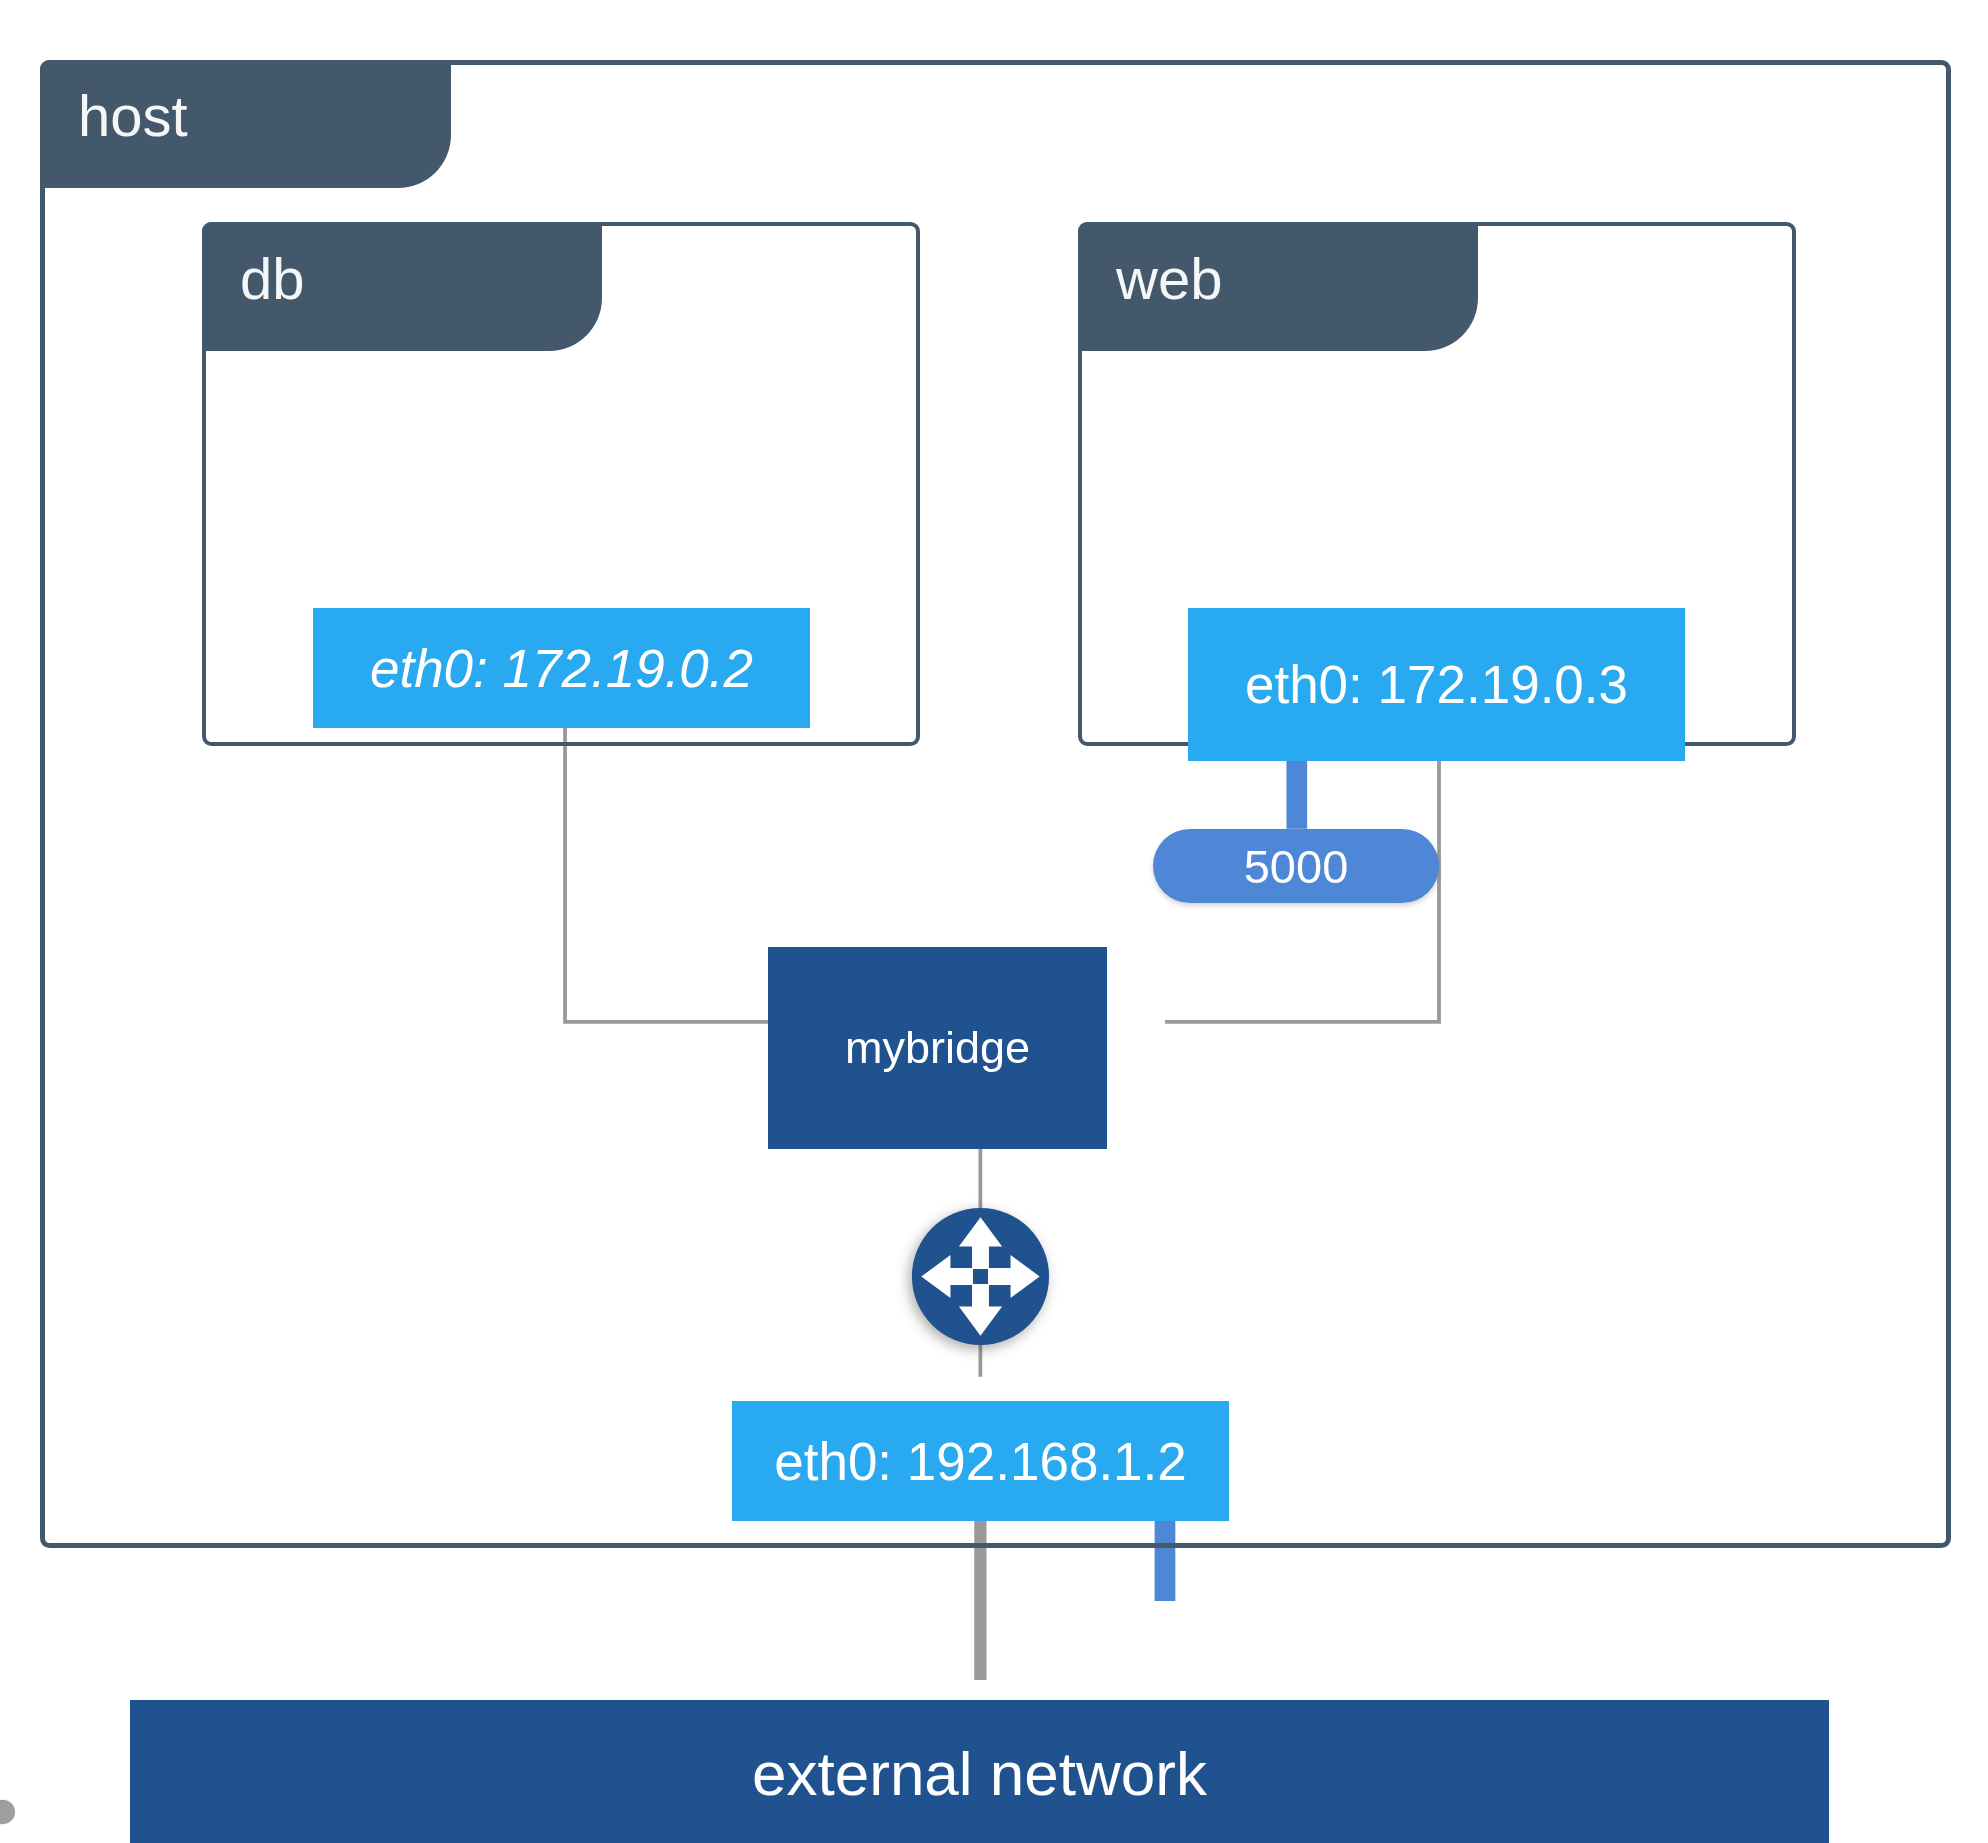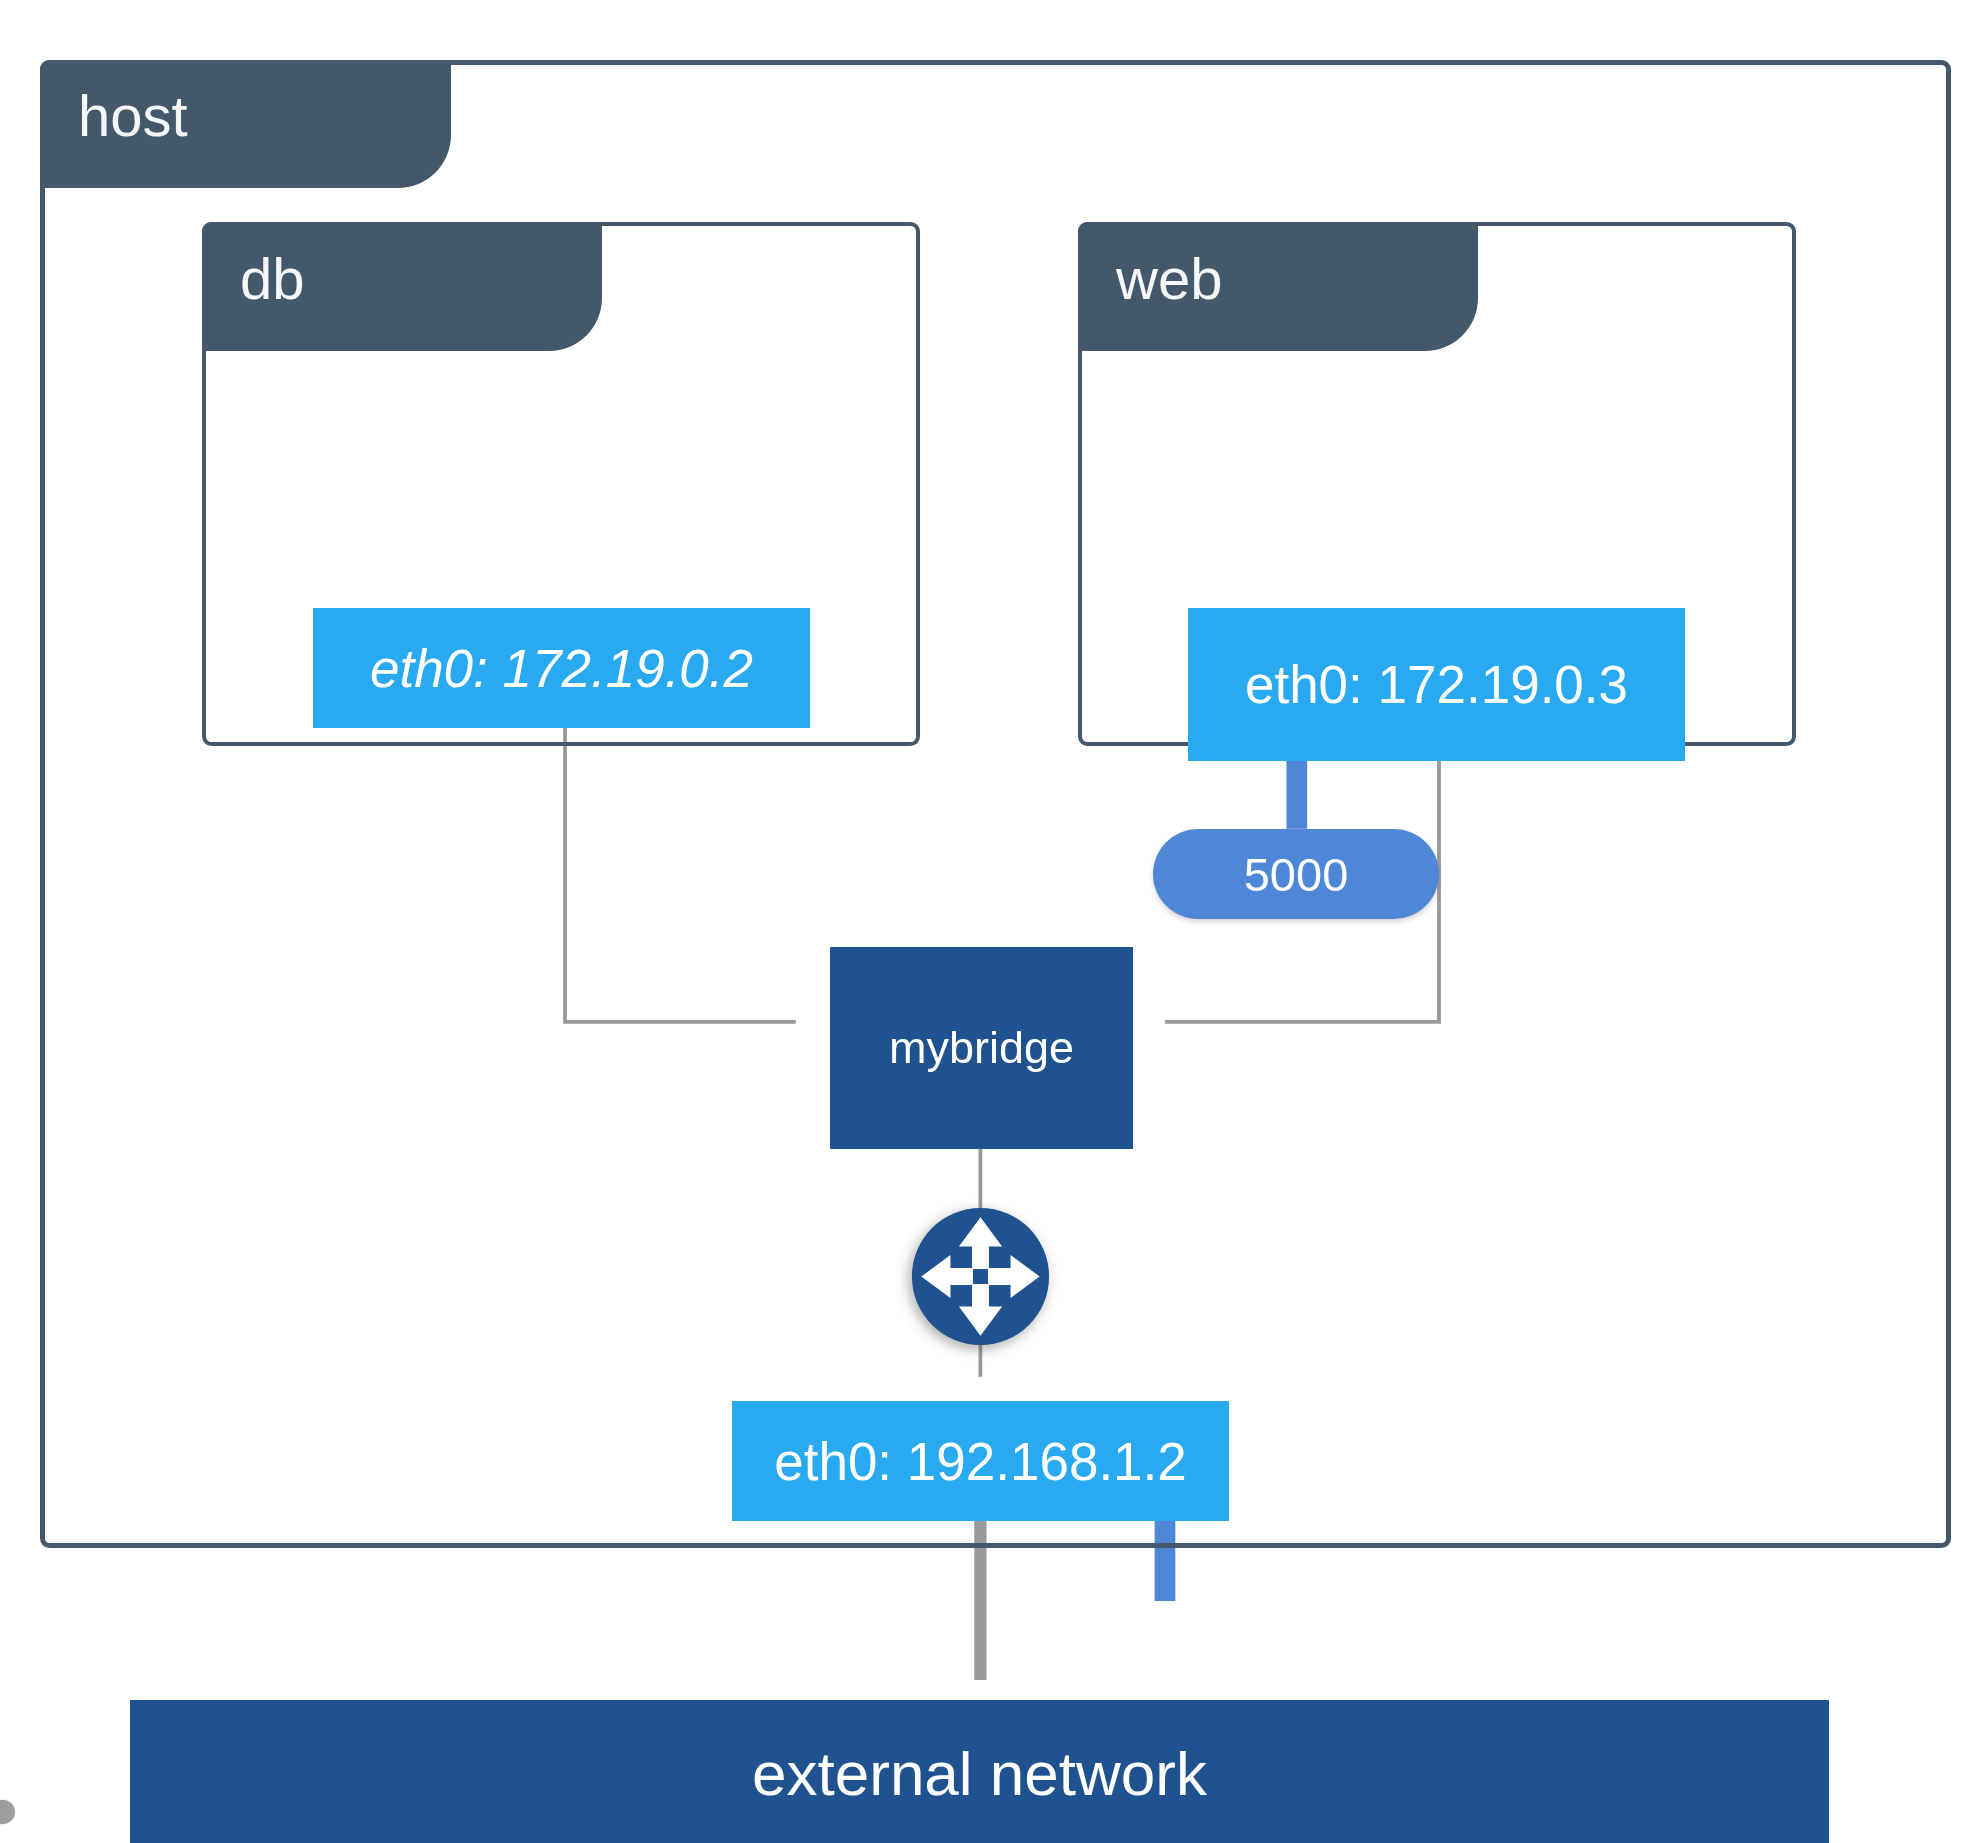--- a/index.html
+++ b/index.html
@@ -128,25 +128,25 @@
   </div>
 
   <div class="abs container-box" style="left:1078px; top:198px; width:718px; height:524px;"></div>
   <div class="abs tab tab-inner" style="left:1078px; top:198px; width:400px; height:129px;">
     <span>web</span>
   </div>
   <div class="abs eth-label" style="left:1188px; top:584px; width:497px; height:153px;">
     <span>eth0: 172.19.0.3</span>
   </div>
 
-  <div class="abs pill" style="left:1153px; top:805px; width:286px; height:90px;">
+  <div class="abs pill" style="left:1153px; top:805px; width:286px; height:74px;">
     <span>5000</span>
   </div>
 
-  <div class="abs bridge-box" style="left:830px; top:923px; width:303px; height:202px;">
+  <div class="abs bridge-box" style="left:768px; top:923px; width:339px; height:202px;">
     <span>mybridge</span>
   </div>
 
   <div class="abs router-icon-wrap" style="left:911px; top:1183px; width:139px; height:139px;">
     <svg width="139" height="139" viewBox="-74 -74 148 148">
       <circle cx="0" cy="0" r="73" fill="#1f528e"></circle>
       <g fill="#ffffff">
         <path d="M -9 -8 L -9 -32 L -23 -32 L 0 -63 L 23 -32 L 9 -32 L 9 -8 Z"></path>
         <path transform="rotate(90)" d="M -9 -8 L -9 -32 L -23 -32 L 0 -63 L 23 -32 L 9 -32 L 9 -8 Z"></path>
         <path transform="rotate(180)" d="M -9 -8 L -9 -32 L -23 -32 L 0 -63 L 23 -32 L 9 -32 L 9 -8 Z"></path>

